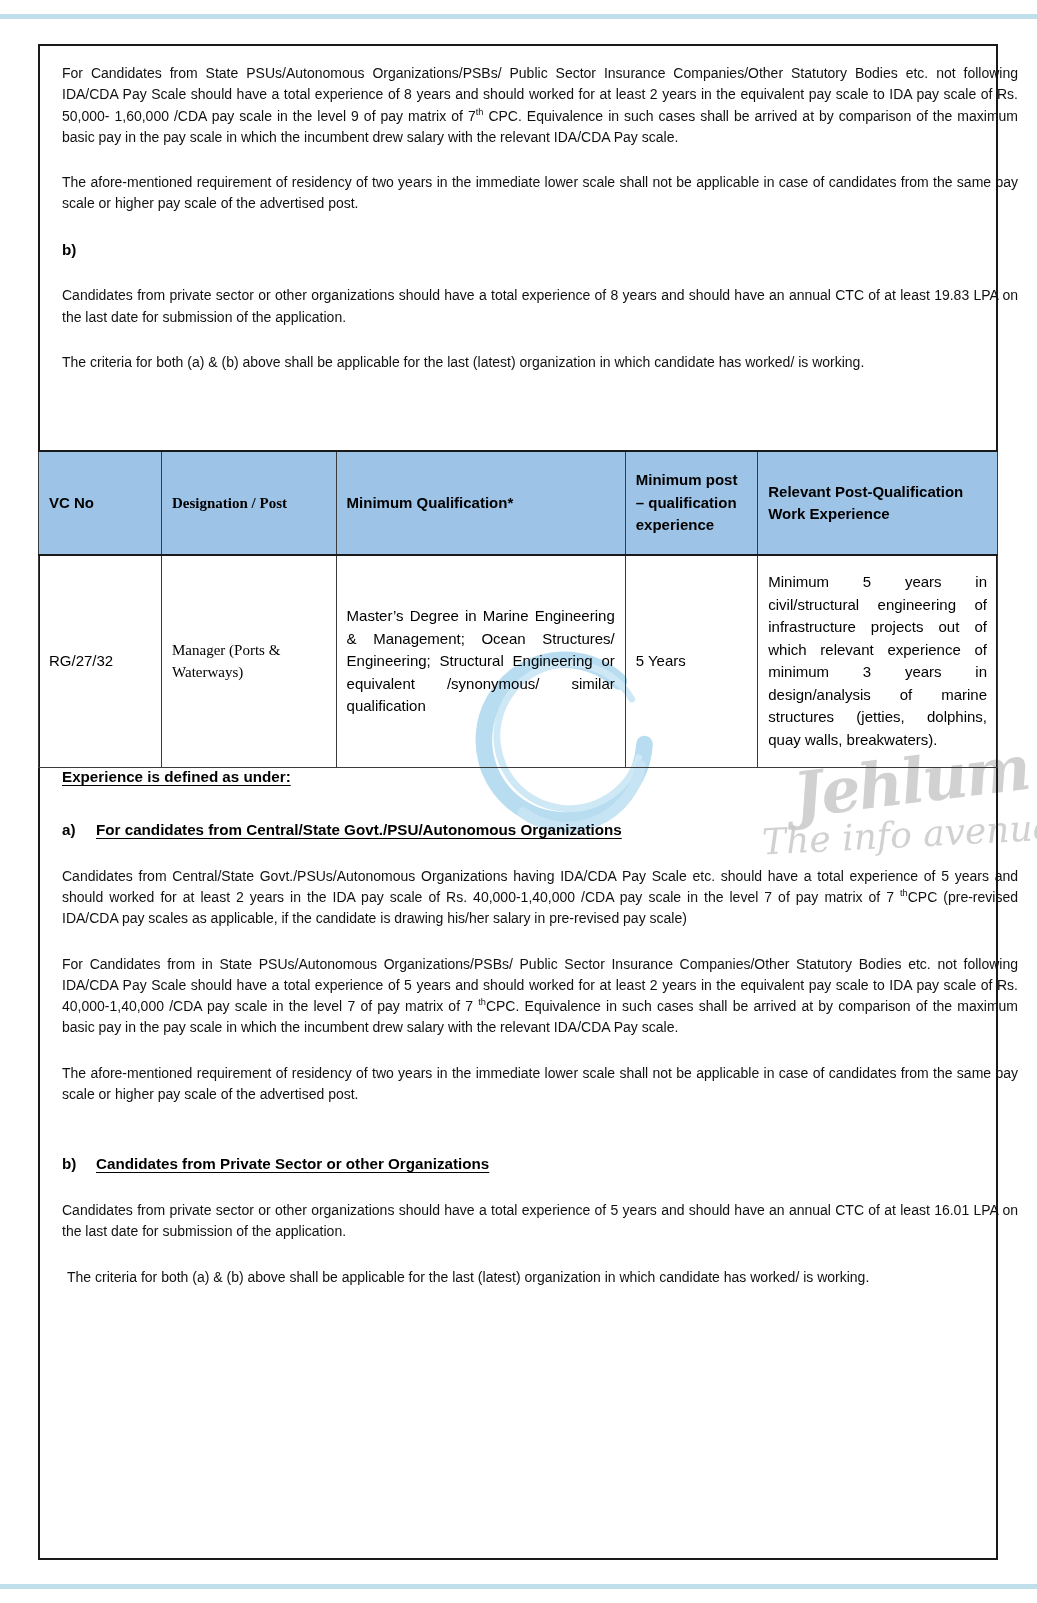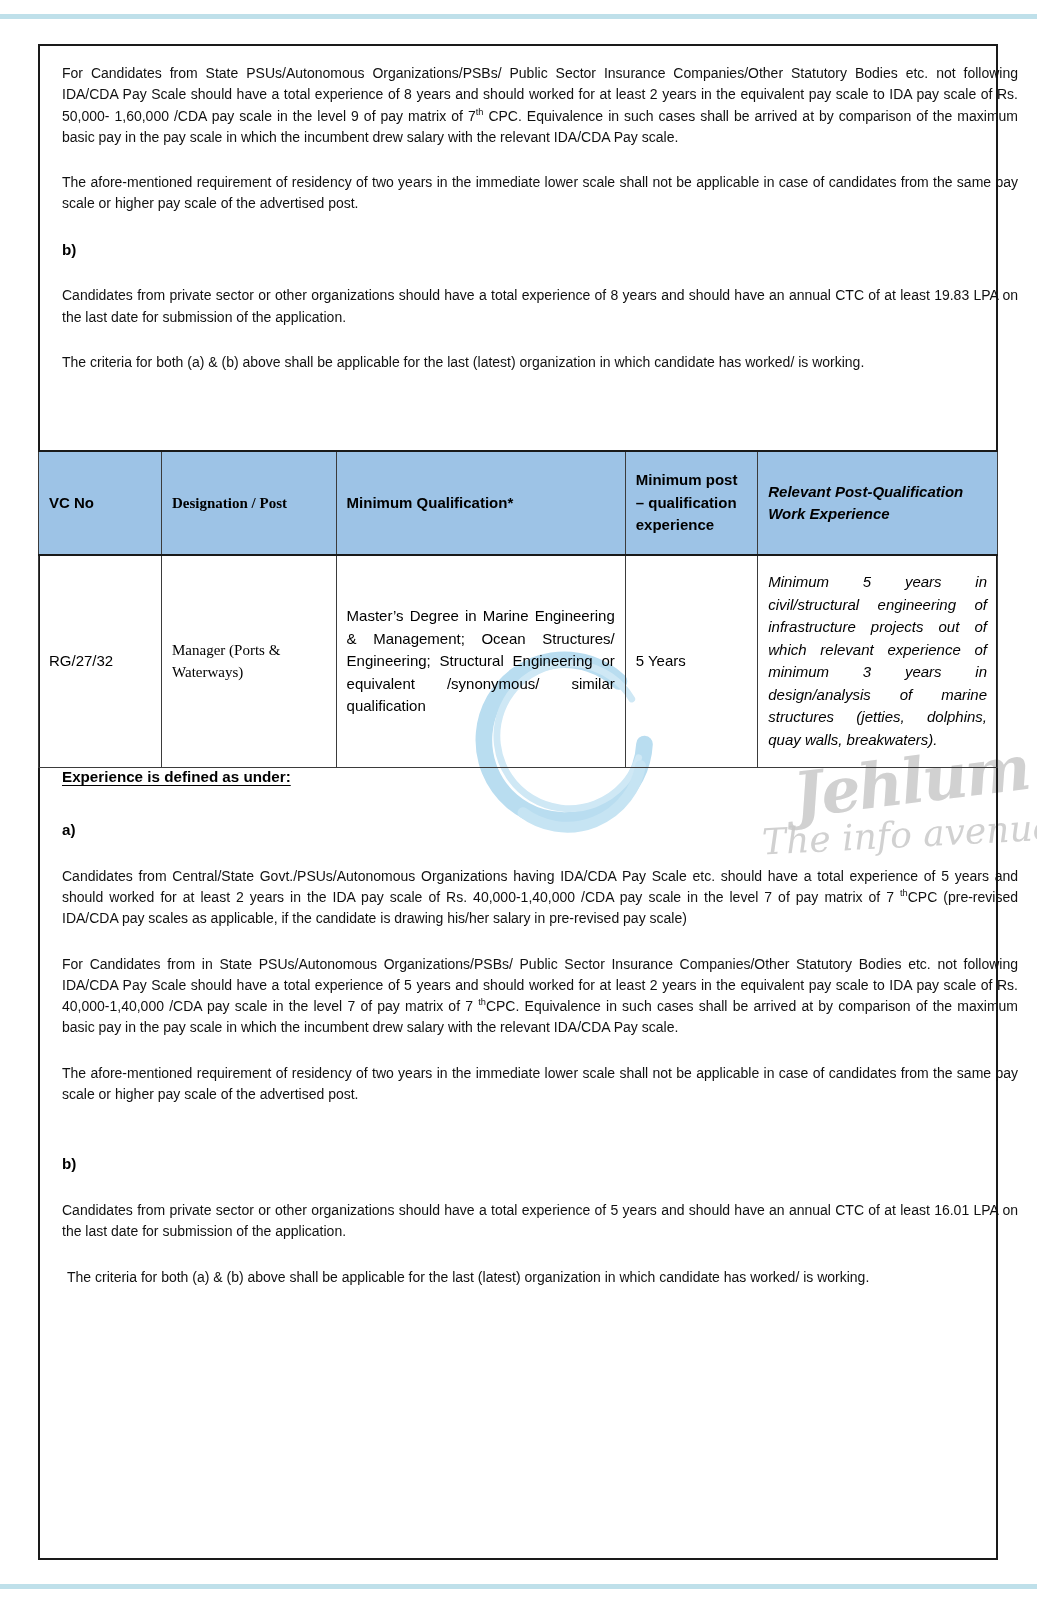--- a/index.html
+++ b/index.html
@@ -142,21 +142,21 @@
     height: 212px;
     vertical-align: middle;
     font-weight: 400;
   }
   td.justify { text-align: justify; text-align-last: left; }
   td.center  { text-align: left; }
   .col-vc   { width: 117px; margin-left: 44px; }
   .col-desg { width: 166px; font-family: Liberation Serif, serif; }
   .col-qual { width: 275px; }
   .col-exp  { width: 126px; }
-  .col-rel  { width: 228px; font-style: italic; }
+  .col-rel  { width: 228px; }
 
   
   #table-wrap {
     position: absolute;
     left: -2px;
     top: 404px;
     width: 960px;
     z-index: 3;
   }
 
@@ -247,38 +247,40 @@
     <div id="lower-section" class="pad">
 
       <div class="center-head">
         <span>Experience is defined as under:</span>
       </div>
 
       <div class="gap-lg"></div>
 
       <div class="lettered">
         <span class="marker">a)</span>
+        <span class="heading-text">For candidates from Central/State Govt./PSU/Autonomous Organizations</span>
       </div>
 
       <div class="gap-md"></div>
 
       <p class="body-text"><span>Candidates from Central/State Govt./PSUs/Autonomous Organizations having IDA/CDA Pay Scale etc. should have a total experience of 5 years and should worked for at least 2 years in the IDA pay scale of Rs. 40,000-1,40,000 /CDA pay scale in the level 7 of pay matrix of 7 </span><sup>th</sup><span>CPC (pre-revised IDA/CDA pay scales as applicable, if the candidate is drawing his/her salary in pre-revised pay scale)</span></p>
 
       <div class="gap-md"></div>
 
       <p class="body-text"><span>For Candidates from in State PSUs/Autonomous Organizations/PSBs/ Public Sector Insurance Companies/Other Statutory Bodies etc. not following IDA/CDA Pay Scale should have a total experience of 5 years and should worked for at least 2 years in the equivalent pay scale to IDA pay scale of Rs. 40,000-1,40,000 /CDA pay scale in the level 7 of pay matrix of 7 </span><sup>th</sup><span>CPC. Equivalence in such cases shall be arrived at by comparison of the maximum basic pay in the pay scale in which the incumbent drew salary with the relevant IDA/CDA Pay scale.</span></p>
 
       <div class="gap-md"></div>
 
       <p class="body-text">The afore-mentioned requirement of residency of two years in the immediate lower scale shall not be applicable in case of candidates from the same pay scale or higher pay scale of the advertised post.</p>
 
       <div class="gap-xl"></div>
 
       <div class="lettered">
         <span class="marker">b)</span>
+        <span class="heading-text">Candidates from Private Sector or other Organizations</span>
       </div>
 
       <div class="gap-md"></div>
 
       <p class="body-text">Candidates from private sector or other organizations should have a total experience of 5 years and should have an annual CTC of at least 16.01 LPA on the last date for submission of the application.</p>
 
       <div class="gap-md"></div>
 
       <p class="body-text" style="padding-left:5px;">The criteria for both (a) &amp; (b) above shall be applicable for the last (latest) organization in which candidate has worked/ is working.</p>
 

